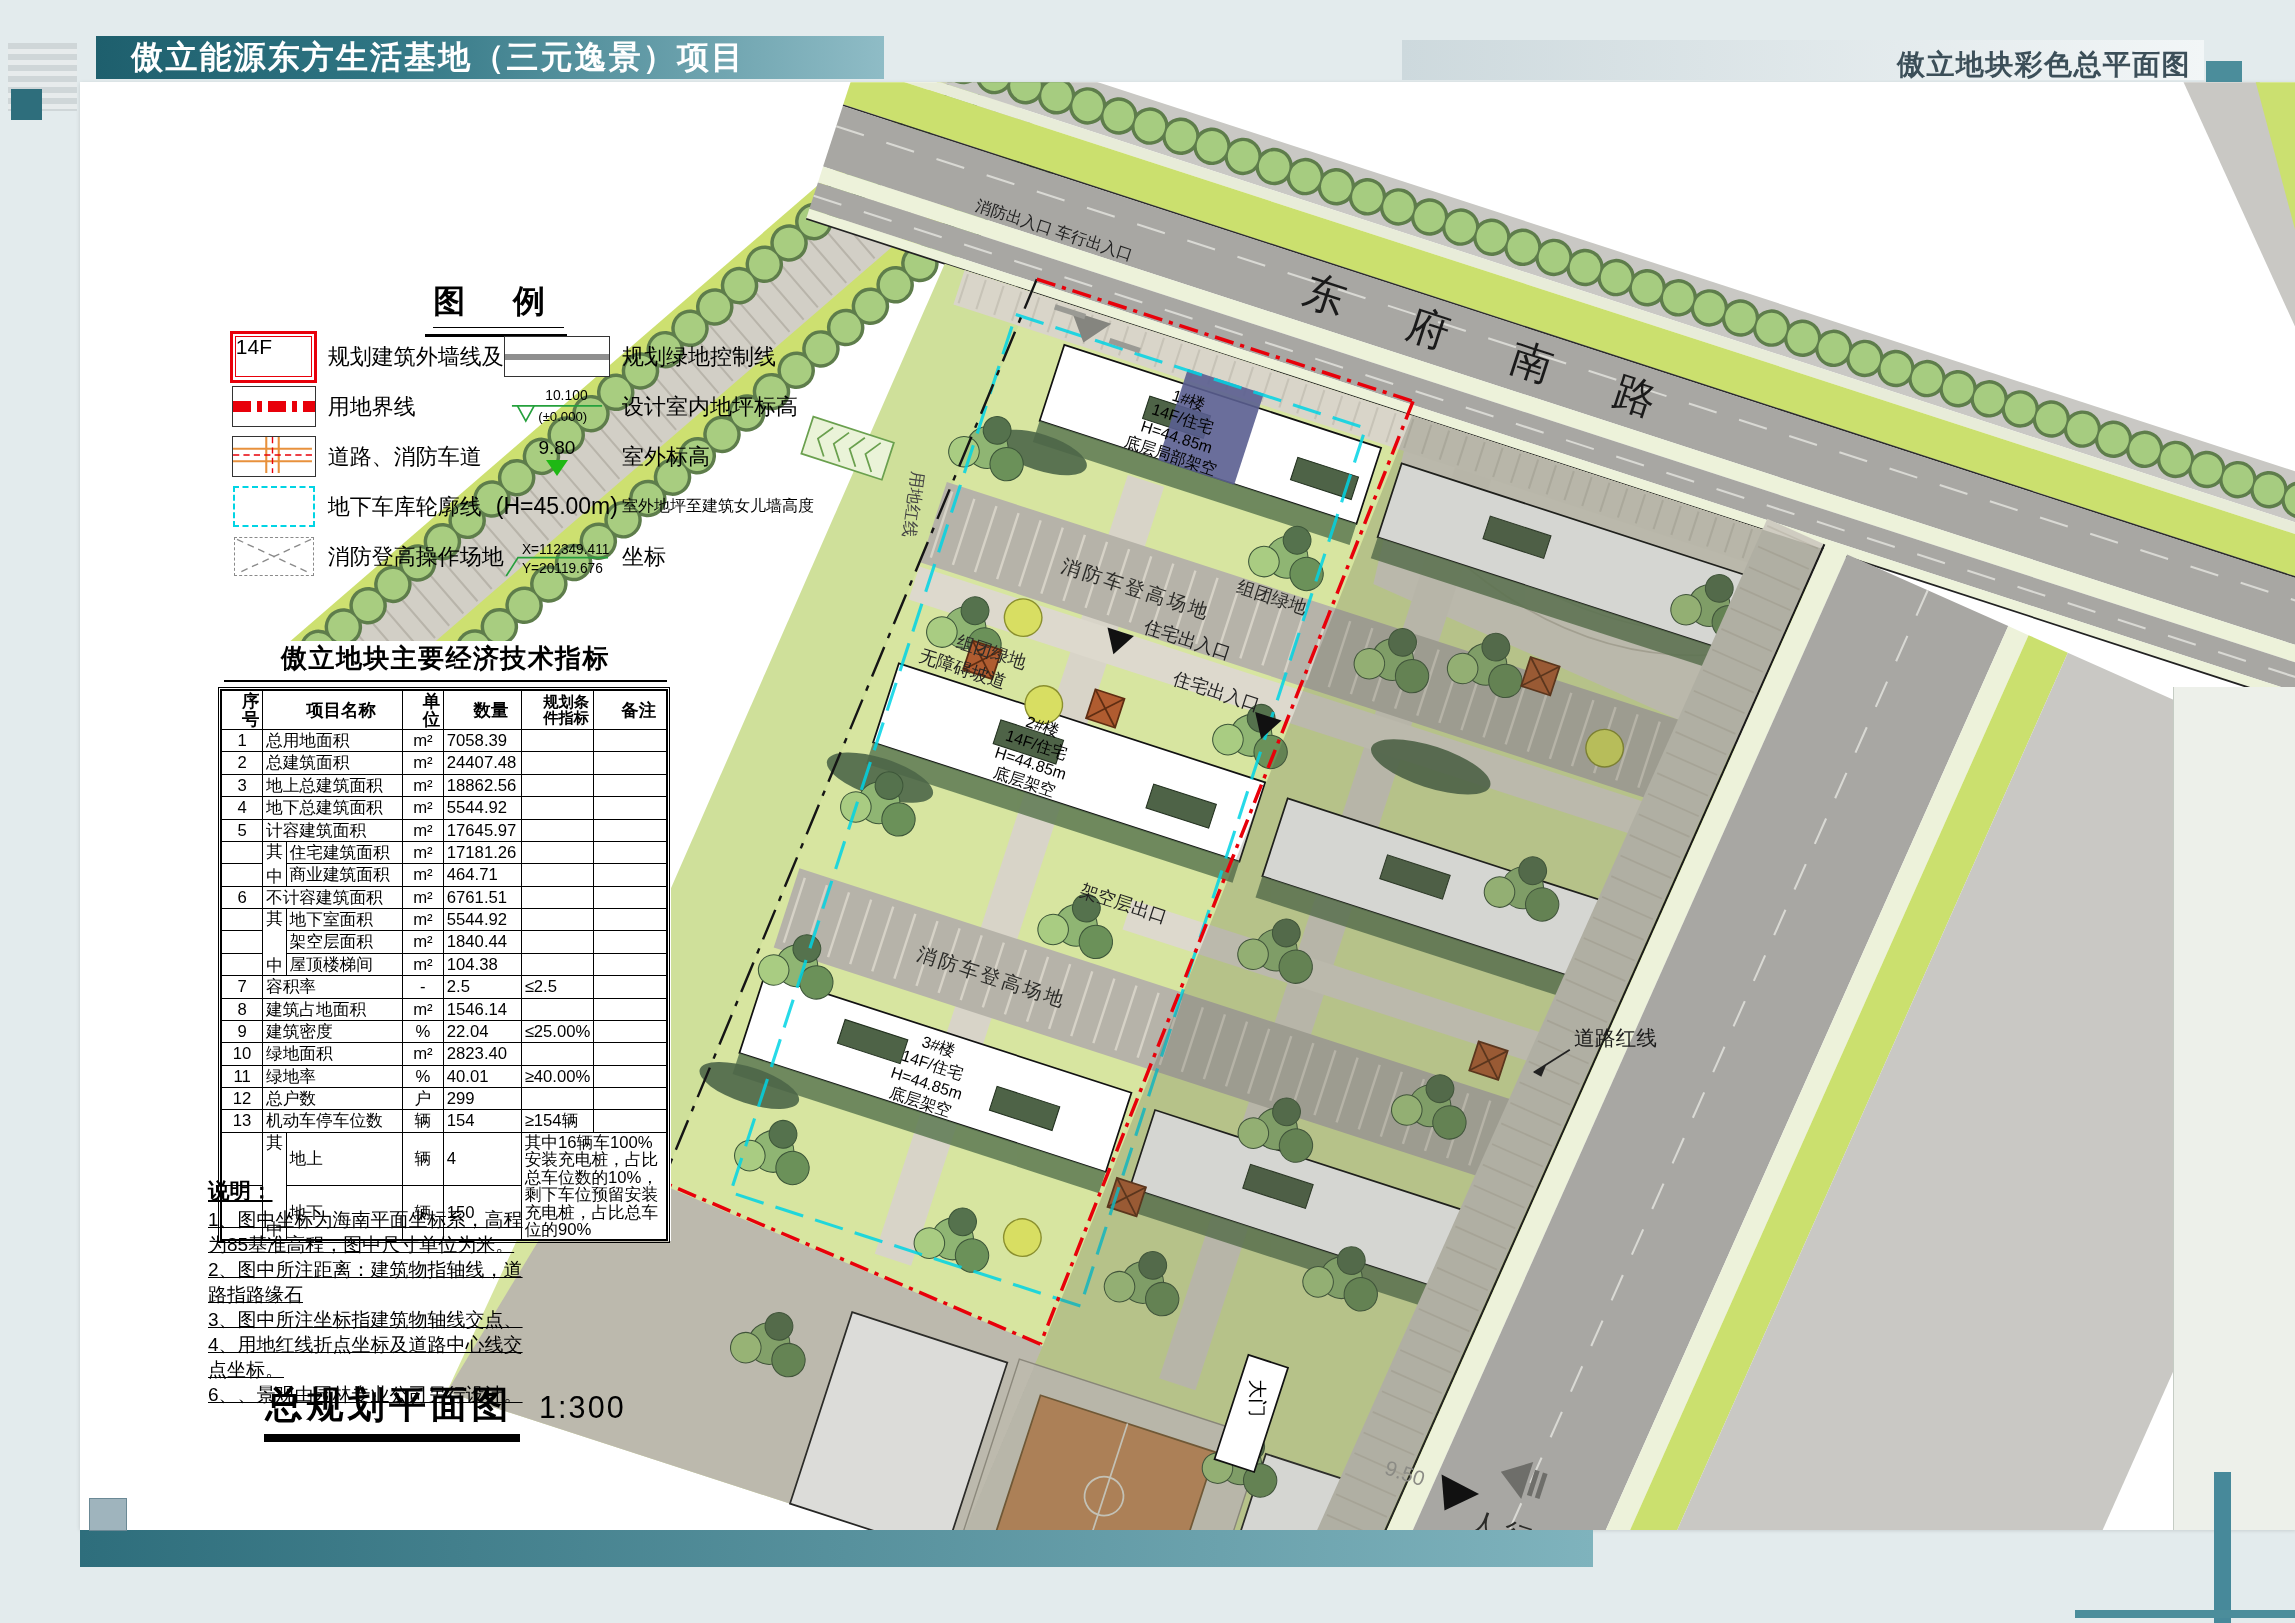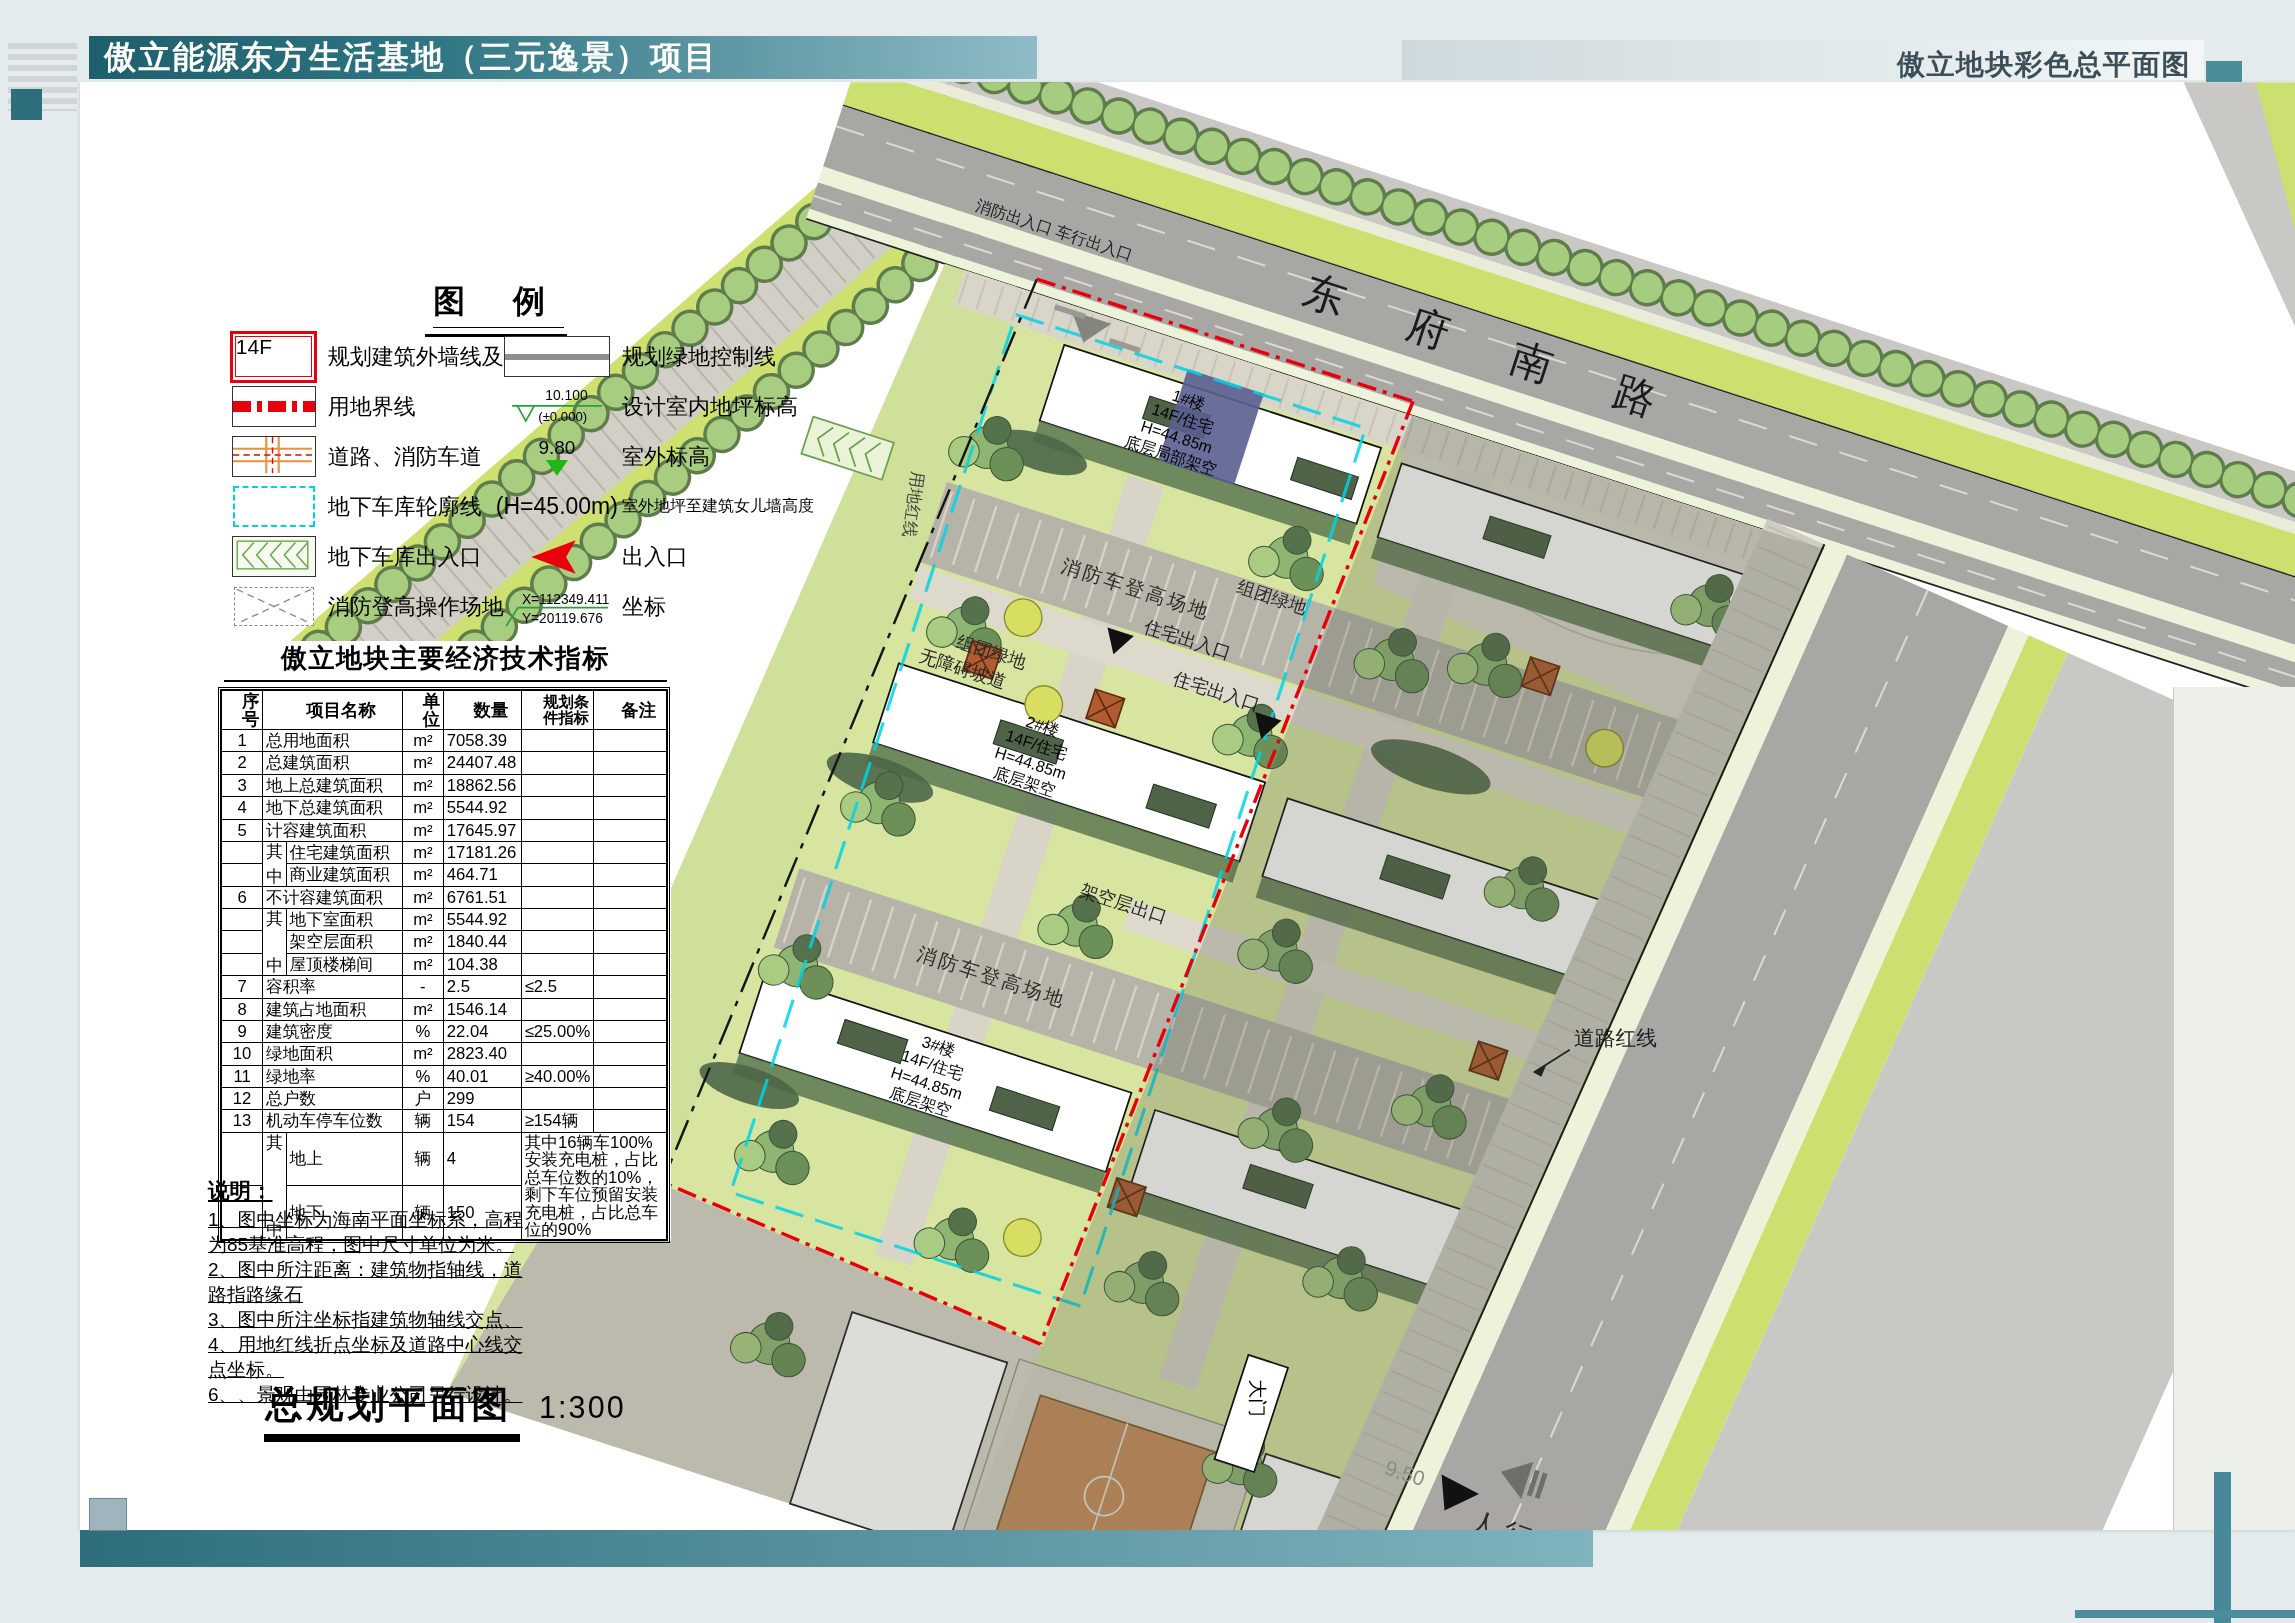--- a/index.html
+++ b/index.html
@@ -1,19 +1,19 @@
 <!DOCTYPE html>
 <html style="font-size:11px"><head>
 <meta charset="utf-8">
 <style>
   html,body{margin:0;padding:0;background:#eef3f4;font-family:"Liberation Sans",sans-serif;}
   .page{position:relative;width:2295px;height:1624px;background:#e3ebed;overflow:hidden;}
   .abs{position:absolute;}
   
-  .titlebar{left:89px;top:36px;width:948px;height:43px;background:linear-gradient(90deg,#1e5f6d,#2e7482 35%,#8fbcc6);display:flex;align-items:center;}
+  .titlebar{left:96px;top:36px;width:768px;height:43px;background:linear-gradient(90deg,#1e5f6d,#2e7482 35%,#8fbcc6);display:flex;align-items:center;padding-left:20px;}
   .titlebar span{color:#fff;font-size:32px;font-weight:bold;letter-spacing:2.1px;padding-left:15.3px;white-space:nowrap;}
   .subpanel{left:1402px;top:40px;width:802px;height:40px;background:linear-gradient(90deg,#cdd9dd,#f2f6f7);}
   .subtitle{right:104px;top:46px;font-size:28px;font-weight:bold;color:#3c4f59;letter-spacing:1.4px;white-space:nowrap;}
   .deco-stripes{left:8.3px;top:43px;width:69px;height:68px;background:repeating-linear-gradient(180deg,#cfd6d8 0 5.6px,#e7ebec 5.6px 11px);}
   .deco-teal-sq{left:11px;top:89px;width:30.5px;height:30.5px;background:#2e6e7c;}
   .deco-tr-sq{left:2206px;top:61px;width:36px;height:21px;background:#4b8d9b;}
   .sheet{left:80px;top:82px;width:2216px;height:1448px;background:#fff;box-shadow:0 1.4px 4.2px rgba(0,0,0,.15);}
   .bottombar{left:80px;top:1530px;width:1513px;height:37px;background:linear-gradient(90deg,#2e6e7c,#7fb3bd);}
   .deco-bl-sq{left:89px;top:1498px;width:36px;height:30.5px;background:#9fb4bd;border:1.4px solid #6b8995;}
   .deco-vbar{left:2214px;top:1472px;width:16.7px;height:152px;background:#47899a;}
@@ -386,37 +386,20 @@
       <div class="lsym">
         <div style="width:78px;height:37px;border:2.8px dashed #00d4e4;background:#fff;"></div>
       </div>
       <div class="llab">地下车库轮廓线</div>
       <div class="lsym2">
         <span style="font-size:23px;color:#000;white-space:nowrap;">(H=45.00m)</span>
       </div>
       <div class="llab2" style="font-size:16px;">室外地坪至建筑女儿墙高度</div>
     </div>
 
-    <div class="lrow">
-      <div class="lsym">
-        <div class="sym-box" style="background:#f6faef;">
-          <svg width="79" height="36" viewBox="0 0 114 52">
-            <rect x="6" y="6" width="102" height="40" fill="none" stroke="#69a84f" stroke-width="2"></rect>
-            <path d="M30,8 l-16,18 l16,18 M50,8 l-16,18 l16,18 M70,8 l-16,18 l16,18 M90,8 l-16,18 l16,18 M108,8 l-16,18 l16,18" stroke="#69a84f" stroke-width="2.2" fill="none"></path>
-          </svg>
-        </div>
-      </div>
-      <div class="llab">地下车库出入口</div>
-      <div class="lsym2">
-        <svg width="104" height="42" viewBox="0 0 150 60">
-          <path d="M38,30 L102,6 L88,30 L102,54 Z" fill="#e8000a"></path>
-        </svg>
-      </div>
-      <div class="llab2">出入口</div>
-    </div>
 
     <div class="lrow">
       <div class="lsym">
         <div style="width:78px;height:37px;border:1.7px dashed #8a8a8a;background:#fff;">
           <svg width="78" height="37" viewBox="0 0 112 54">
             <line x1="2" y1="2" x2="110" y2="52" stroke="#8a8a8a" stroke-width="2" stroke-dasharray="10 7"></line>
             <line x1="110" y1="2" x2="2" y2="52" stroke="#8a8a8a" stroke-width="2" stroke-dasharray="10 7"></line>
           </svg>
         </div>
       </div>

